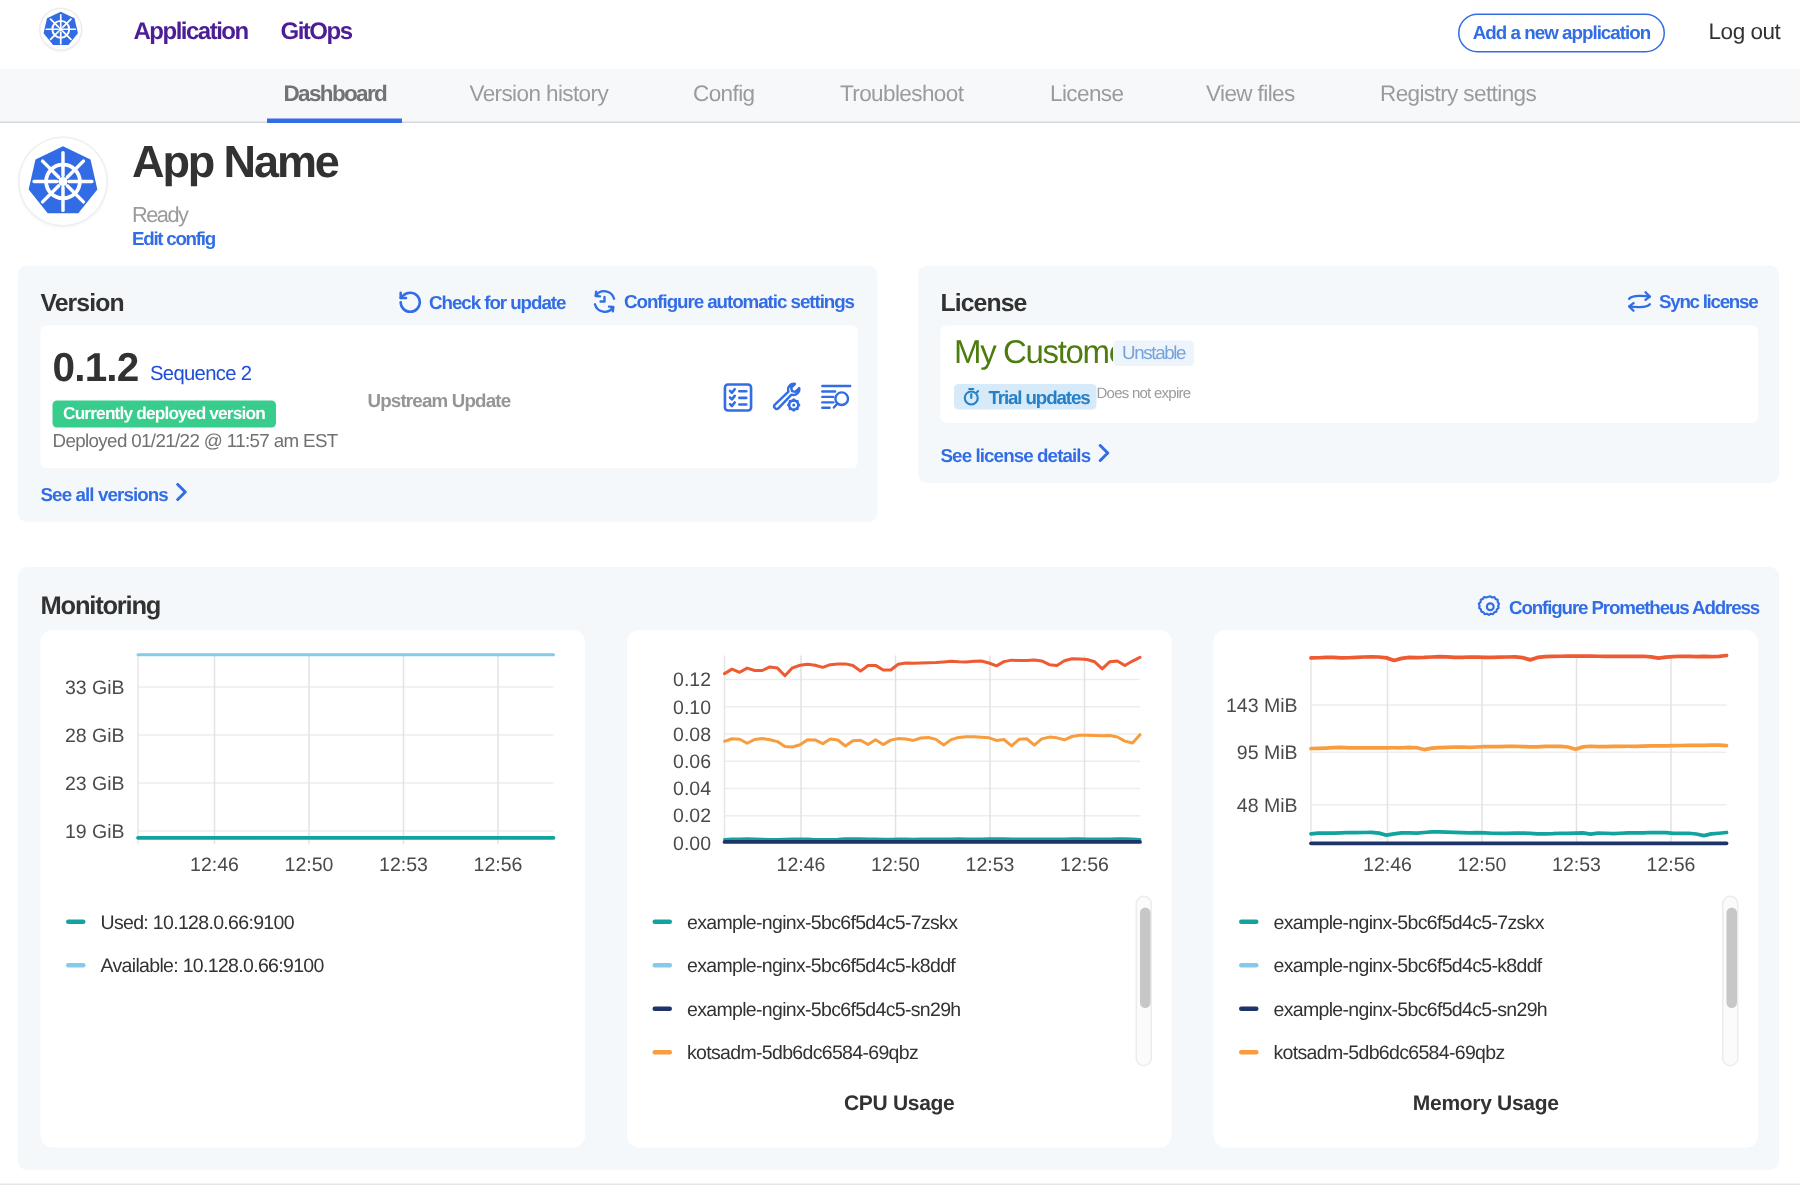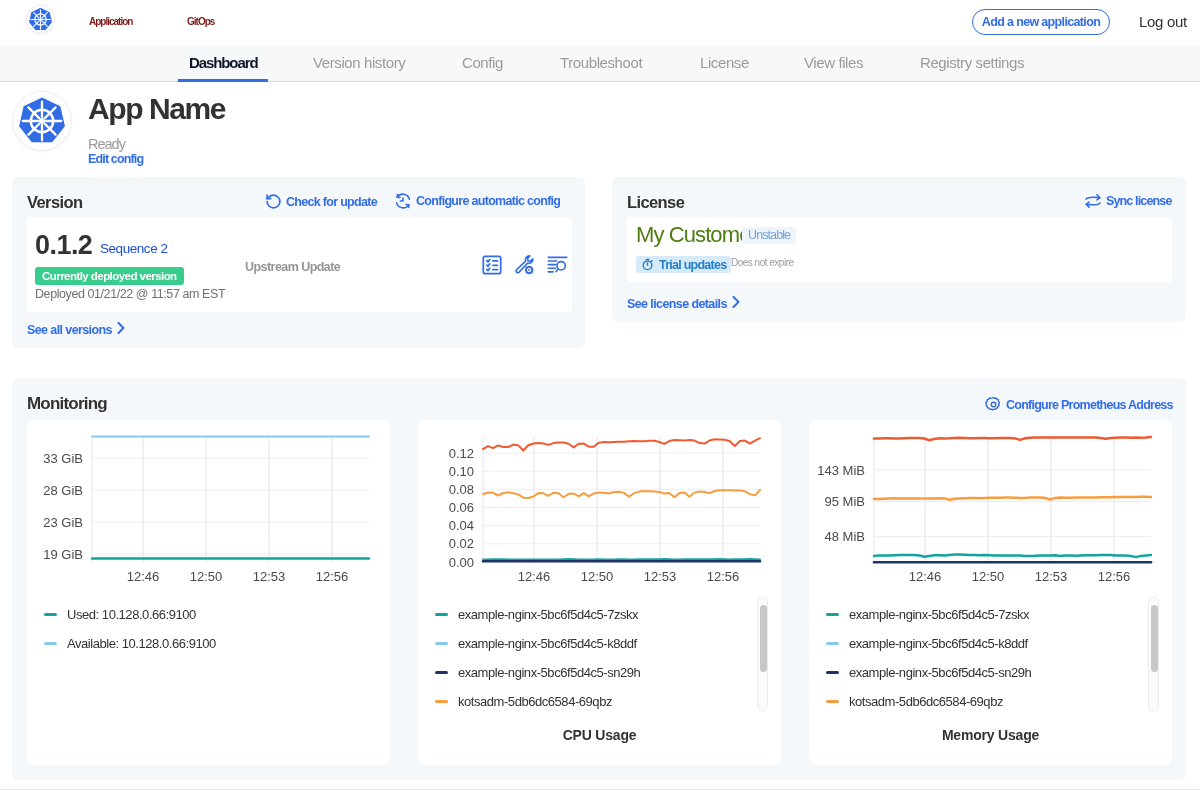--- a/index.html
+++ b/index.html
@@ -2,28 +2,28 @@
 <html><head>
 <meta charset="utf-8">
 <style>
 * { margin:0; padding:0; box-sizing:border-box; }
 html,body { width:1200px; height:796px; background:#ffffff; font-family:"Liberation Sans", sans-serif; overflow:hidden; }
 .page { position:relative; width:1200px; height:796px; }
 .abs { position:absolute; }
 
 .topnav { position:absolute; left:0; top:0; width:1200px; height:46px; background:#fff; }
 .logo-circle { position:absolute; left:27px; top:6px; width:27px; height:27px; border-radius:50%; background:#fff; box-shadow:0 0 0 1px #ececec, 0 1px 2px rgba(0,0,0,.08); display:flex; align-items:center; justify-content:center; }
-.toptab { position:absolute; top:0; height:56px; line-height:43px; font-size:10px; font-weight:700; color:#7f1d1d; letter-spacing:-1px; }
+.toptab { position:absolute; top:0; height:56px; line-height:43px; font-size:16px; font-weight:700; color:#4c1d95; letter-spacing:-1px; }
 .toptab.active:after { content:""; position:absolute; left:-15px; right:-15px; bottom:0; height:3px; background:#326de6; }
 .addapp { position:absolute; left:972px; top:9px; width:138px; height:26px; border:1.5px solid #326de6; border-radius:14px; color:#326de6; font-size:12.5px; font-weight:700; letter-spacing:-0.65px; text-align:center; line-height:24px; background:#fff; white-space:nowrap; }
 .logout { position:absolute; left:1139px; top:0; height:45px; line-height:43px; font-size:15px; font-weight:500; color:#323232; letter-spacing:-0.3px; }
 
 .subnav { position:absolute; left:0; top:46px; width:1200px; height:36px; background:#f7f8f9; border-bottom:1px solid #d5d9dc; }
 .subtab { position:absolute; top:0; height:36px; line-height:34px; font-size:15px; color:#9b9b9b; letter-spacing:-0.4px; white-space:nowrap; }
-.subtab.active { color:#0f172a; font-weight:700; letter-spacing:-1.1px; }
+.subtab.active { color:#737373; font-weight:700; letter-spacing:-1.1px; }
 .subtab.active:after { content:""; position:absolute; left:-11px; right:-11px; bottom:0; height:3px; background:#326de6; }
 
 .appicon { position:absolute; left:13px; top:92px; width:58px; height:58px; border-radius:50%; background:#fff; box-shadow:0 0 0 1px #efefef, 0 1px 3px rgba(0,0,0,.08); display:flex; align-items:center; justify-content:center; }
 .appname { position:absolute; left:88px; top:93px; font-size:30px; line-height:32px; font-weight:700; color:#323232; letter-spacing:-1.4px; }
 .statusrow { position:absolute; left:88px; top:136px; height:17px; display:flex; align-items:flex-start; font-size:14.5px; color:#9b9b9b; letter-spacing:-1px;flex-direction:column; }
 .dot { width:7px; height:7px; border-radius:50%; background:#44bb66; margin-right:8px; }
 .sep { width:1px; height:15px; background:#d8d8d8; margin:0 11px; }
 .editcfg { color:#326de6; font-weight:700; font-size:12.5px; letter-spacing:-0.85px; }
 
 .card { position:absolute; background:#f4f8fa; border-radius:6px; }
@@ -123,21 +123,21 @@
       <span>Check for update</span>
     </div>
   <div class="linkrow" style="left:394px; top:192px; letter-spacing:-0.7px;">
       <svg width="18" height="18" viewBox="0 0 24 24" fill="none" stroke="#326de6" stroke-width="2.1" stroke-linecap="round" stroke-linejoin="round">
         <path d="M12 8v4h-3.5"></path>
         <path d="M20.5 9.5a9 9 0 0 0 -16.2 -2.6"></path>
         <path d="M4.6 3.3l-0.4 3.8 3.8 0.3"></path>
         <path d="M3.5 14.5a9 9 0 0 0 16.2 2.6"></path>
         <path d="M19.4 20.7l0.4-3.8-3.8-0.3"></path>
       </svg>
-      <span>Configure automatic config</span>
+      <span>Configure automatic settings</span>
     </div>
   <div class="whitebox" style="left:27px; top:217px; width:545px; height:95px;"></div>
   <div class="vnum">0.1.2</div>
   <div class="seq">Sequence 2</div>
   <div class="greenbadge">Currently deployed version</div>
   <div class="deployed">Deployed 01/21/22 @ 11:57 am EST</div>
   <div class="upstream">Upstream Update</div>
   <div class="vicons">
       <svg width="22" height="22" viewBox="0 0 24 24" fill="none" stroke="#326de6" stroke-width="1.9" stroke-linecap="round" stroke-linejoin="round">
         <rect x="2.5" y="2.5" width="19" height="19" rx="2.2"></rect>

